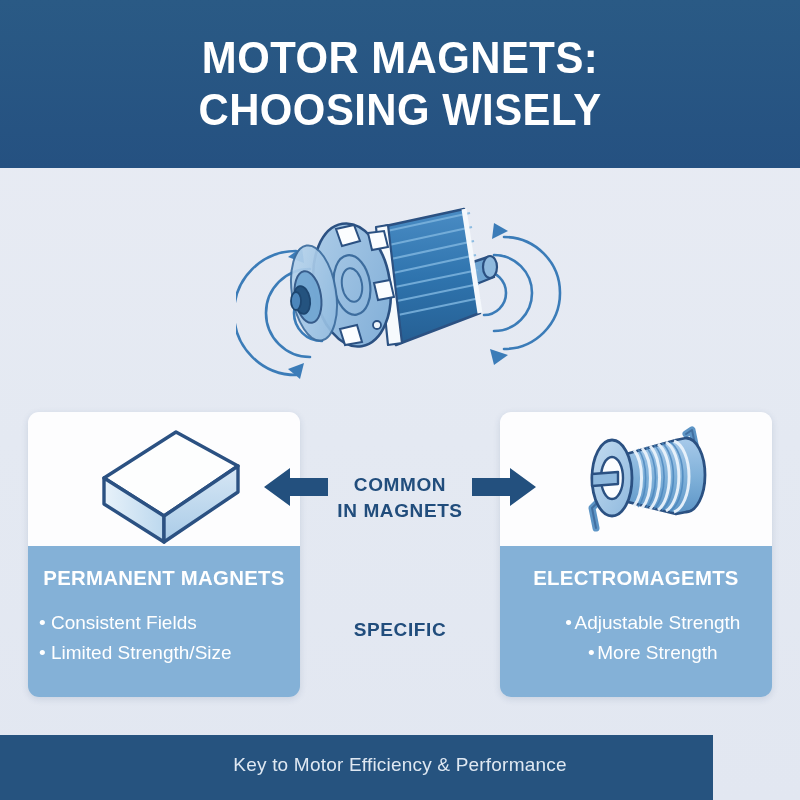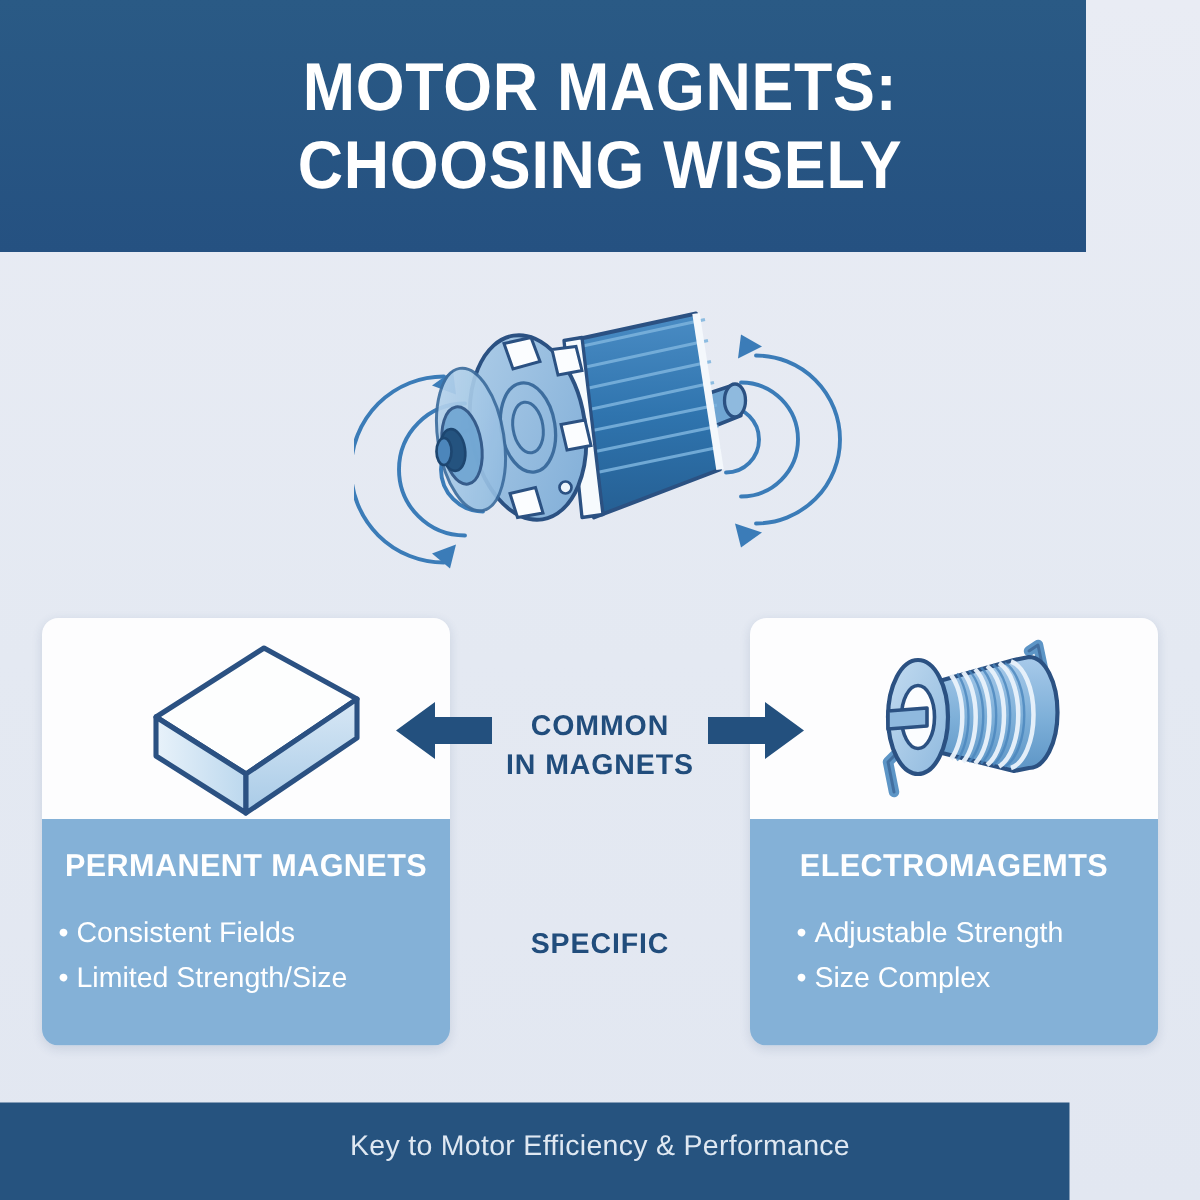--- a/index.html
+++ b/index.html
@@ -17,21 +17,21 @@
     position: relative;
     width: 800px;
     height: 800px;
     background: linear-gradient(180deg, #e9ecf4 0%, #e4e9f2 55%, #e2e7f1 100%);
   }
 
   
   .header-band {
     position: absolute;
     left: 0; top: 0;
-    width: 724px;
+    width: 800px;
     height: 168px;
     background: linear-gradient(180deg, #28577f 0%, #245party 0%, #255283 100%);
     background: linear-gradient(180deg, #2a5a85 0%, #255181 100%);
   }
   .header-title {
     position: absolute;
     left: 0;
     top: 32px;
     width: 800px;
     text-align: center;
@@ -121,21 +121,21 @@
     line-height: 30px;
     padding-left: 28px;
     white-space: nowrap;
   }
   .bullet-list li .dot {
     display: inline-block;
     width: 12px;
     margin-left: -17px;
     color: #ffffff;
   }
-  .card.right .bullet-list li { padding-left: 48px; }
+  .card.right .bullet-list li { padding-left: 48px; text-align: center; }
 
   
   .magnet-art, .coil-art {
     position: absolute;
     left: 0; top: 0;
     width: 272px;
     height: 134px;
   }
 
   
@@ -334,21 +334,21 @@
           <ellipse cx="112" cy="66" rx="11" ry="21" fill="#fbfdff" stroke="#2b5182" stroke-width="2.4"></ellipse>
 
           <path d="M 92 62 L 118 60 L 118 72 L 92 74 Z" fill="#8fb9de" stroke="#2b5182" stroke-width="2.4" stroke-linejoin="round"></path>
         </svg>
       </div>
     </div>
     <div class="card-body">
       <div class="card-heading">ELECTROMAGEMTS</div>
       <ul class="bullet-list">
         <li><span class="dot">•</span><span>Adjustable Strength</span></li>
-        <li><span class="dot">•</span><span>Size Complex</span></li>
+        <li><span class="dot">•</span><span>More Strength</span></li>
       </ul>
     </div>
   </div>
 
   <div class="arrow left-arrow">
     <svg width="66" height="42" viewBox="0 0 66 42">
       <path d="M 66 12 L 28 12 L 28 2 L 2 21 L 28 40 L 28 30 L 66 30 Z" fill="#23507e"></path>
     </svg>
   </div>
   <div class="arrow right-arrow">

